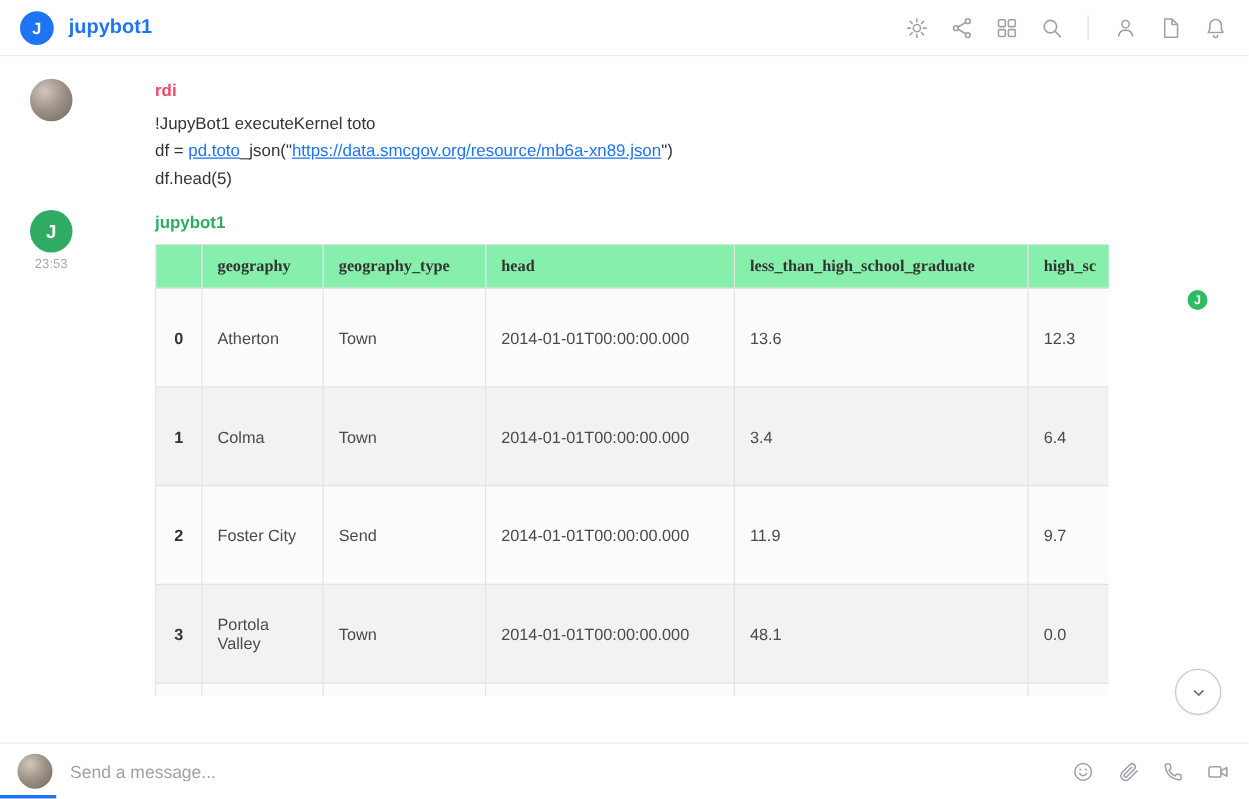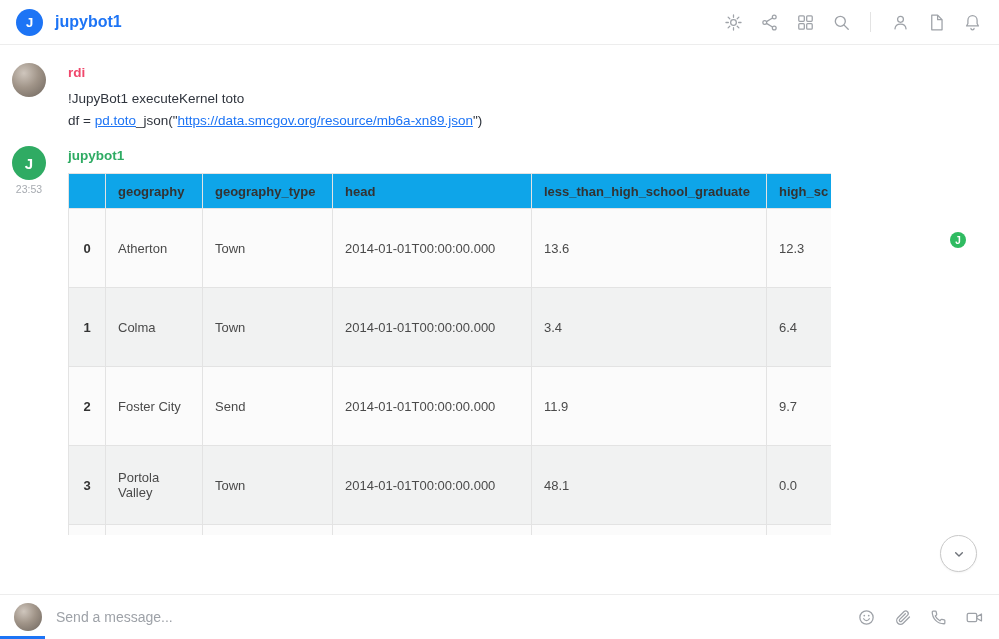--- a/index.html
+++ b/index.html
@@ -14,39 +14,39 @@
   .header-avatar { width:27px; height:27px; border-radius:50%; background:#1d74f5; color:#fff;
                    font-weight:bold; font-size:13px; display:flex; align-items:center; justify-content:center; flex:0 0 auto; }
   .header-title { margin-left:12px; font-size:16px; font-weight:bold; color:#1d74f5; }
   .header-icons { margin-left:auto; display:flex; align-items:center; gap:14px; color:#9ea2a8; }
   .icon-btn { width:22px; height:22px; display:flex; align-items:center; justify-content:center; cursor:pointer; color:#9ea2a8; background:none; border:none; }
   .icon-btn svg { width:19px; height:19px; }
   .v-divider { width:1px; height:20px; background:#e3e3e3; margin:0 4px; }
 
   
   .chat { position:absolute; top:45px; bottom:45px; left:0; right:0; overflow:hidden; background:#fff; }
-  .message { display:flex; padding:18px 0 0 12px; }
+  .message { display:flex; padding:18px 0 0 24px;gap:44px; }
   .avatar-col { width:34px; flex:0 0 auto; display:flex; flex-direction:column; align-items:center; }
   .avatar { width:34px; height:34px; border-radius:50%; flex:0 0 auto; }
   .avatar-photo { background: radial-gradient(circle at 35% 30%, #cfc6bd 0%, #a09488 45%, #6d645c 100%); }
   .avatar-bot { background:#2fab63; color:#fff; font-weight:bold; font-size:15px; display:flex; align-items:center; justify-content:center; }
   .msg-time { margin-top:3px; font-size:10.5px; color:#a7abb1; }
   .msg-body { margin-left:22px; flex:1; min-width:0; }
   .msg-author { font-size:13.5px; font-weight:bold; margin:2px 0 8px; }
   .author-user { color:#f0486c; }
   .author-bot { color:#2eab63; }
   .msg-line { font-size:13.5px; line-height:22px; color:#2f343d; }
   a.link { color:#1d74f5; text-decoration:underline; cursor:pointer; }
   a.link.url { }
 
   
   .table-wrap { margin-top:10px; width:763px; height:362px; overflow:hidden; }
   table.df { border-collapse:collapse; width:840px; table-layout:fixed; font-size:13px; color:#4a4a4a; }
   table.df th, table.df td { border:1px solid #e3e3e3; padding:0 12px; text-align:left; vertical-align:middle; background:#fff; }
-  table.df th { height:35px; font-weight:bold; color:#333; background:#0ea5e9; }
+  table.df th { height:35px; font-weight:bold; color:#333; background:#86efac;font-family:Liberation Serif, serif; }
   table.df td { height:79px; }
   table.df td.idx { text-align:center; font-weight:bold; color:#333; padding:0 6px; }
   table.df tr.even td { background:#fbfbfb; }
   table.df tr.odd td { background:#f1f2f2; }
   table.df tr.partial td { height:40px; background:#fbfbfb; }
 
   
   .jump-badge { position:absolute; top:232px; right:33px; width:16px; height:16px; border-radius:50%;
                 background:#2fbb61; color:#fff; font-size:10px; font-weight:bold;
                 display:flex; align-items:center; justify-content:center; cursor:pointer; z-index:6; }
@@ -129,20 +129,21 @@
   <div class="chat">
 
     <div class="message">
       <div class="avatar-col">
         <div class="avatar avatar-photo"></div>
       </div>
       <div class="msg-body">
         <div class="msg-author author-user">rdi</div>
         <div class="msg-line">!JupyBot1 executeKernel toto</div>
         <div class="msg-line"><span>df = </span><a class="link">pd.toto</a><span>_json("</span><a class="link url">https://data.smcgov.org/resource/mb6a-xn89.json</a><span>")</span></div>
+        <div class="msg-line">df.head(5)</div>
       </div>
     </div>
 
     <div class="message" style="padding-top:14px;">
       <div class="avatar-col">
         <div class="avatar avatar-bot">
           <span>J</span>
         </div>
         <div class="msg-time">23:53</div>
       </div>

